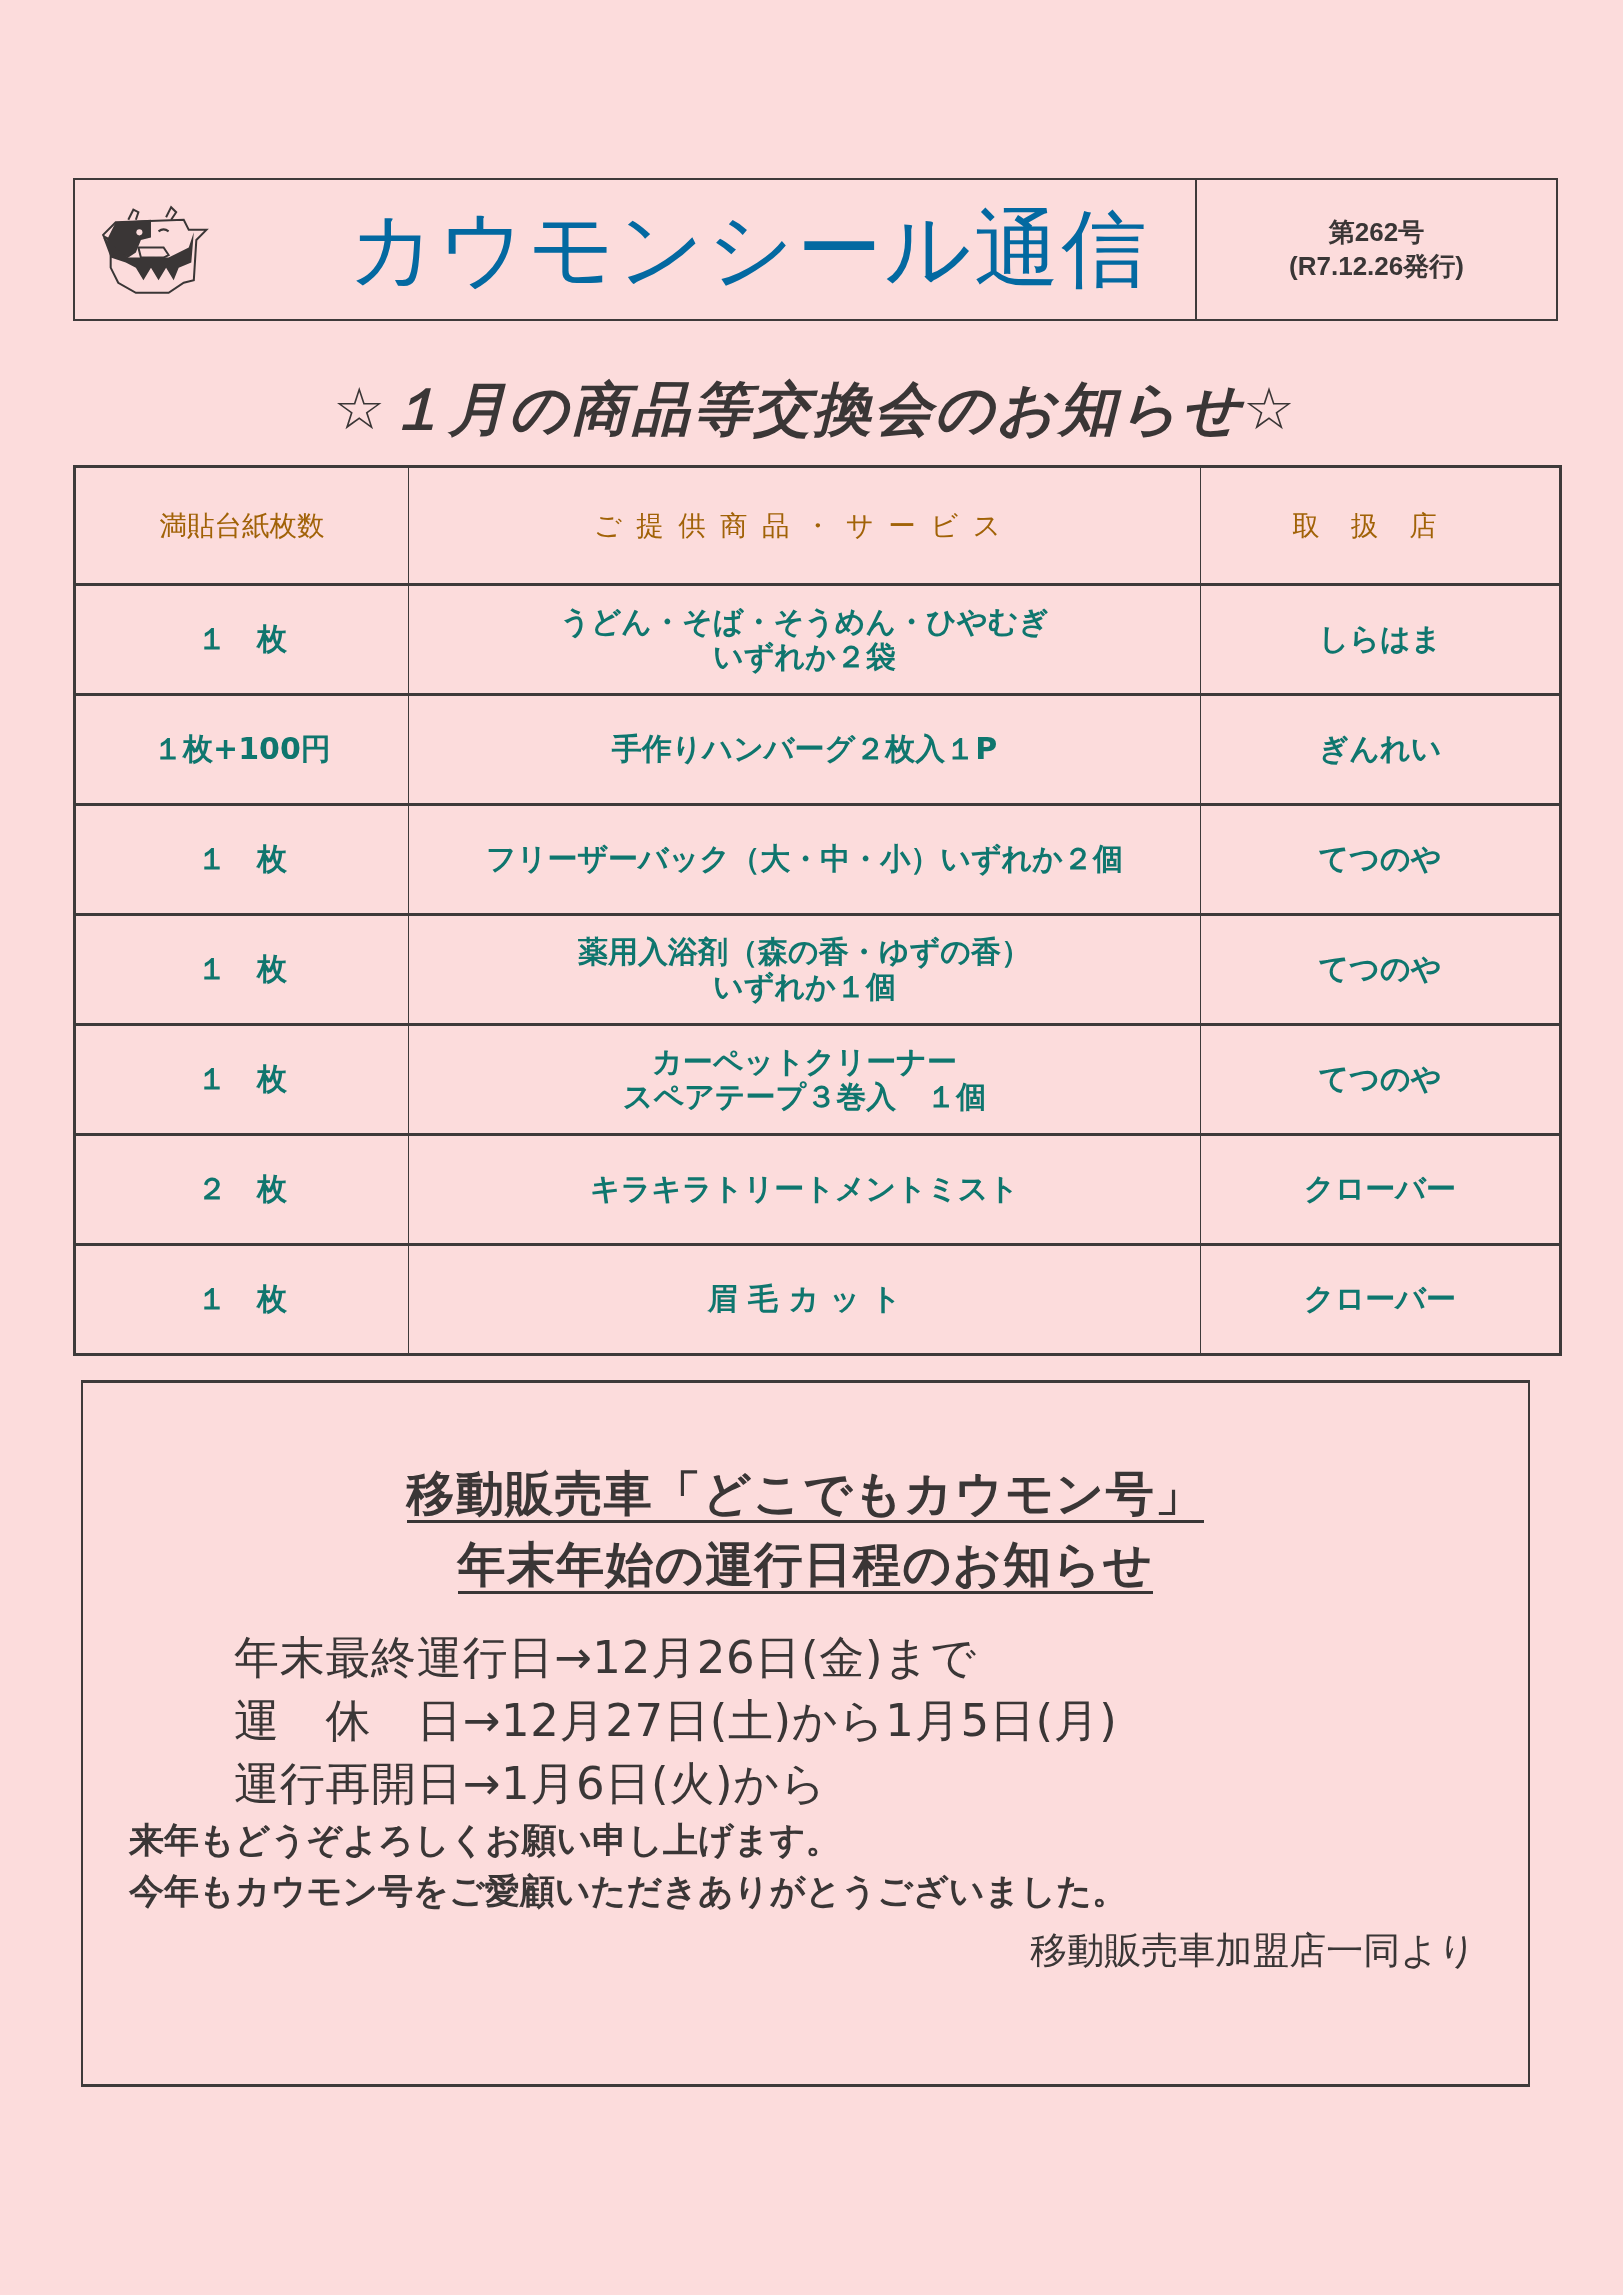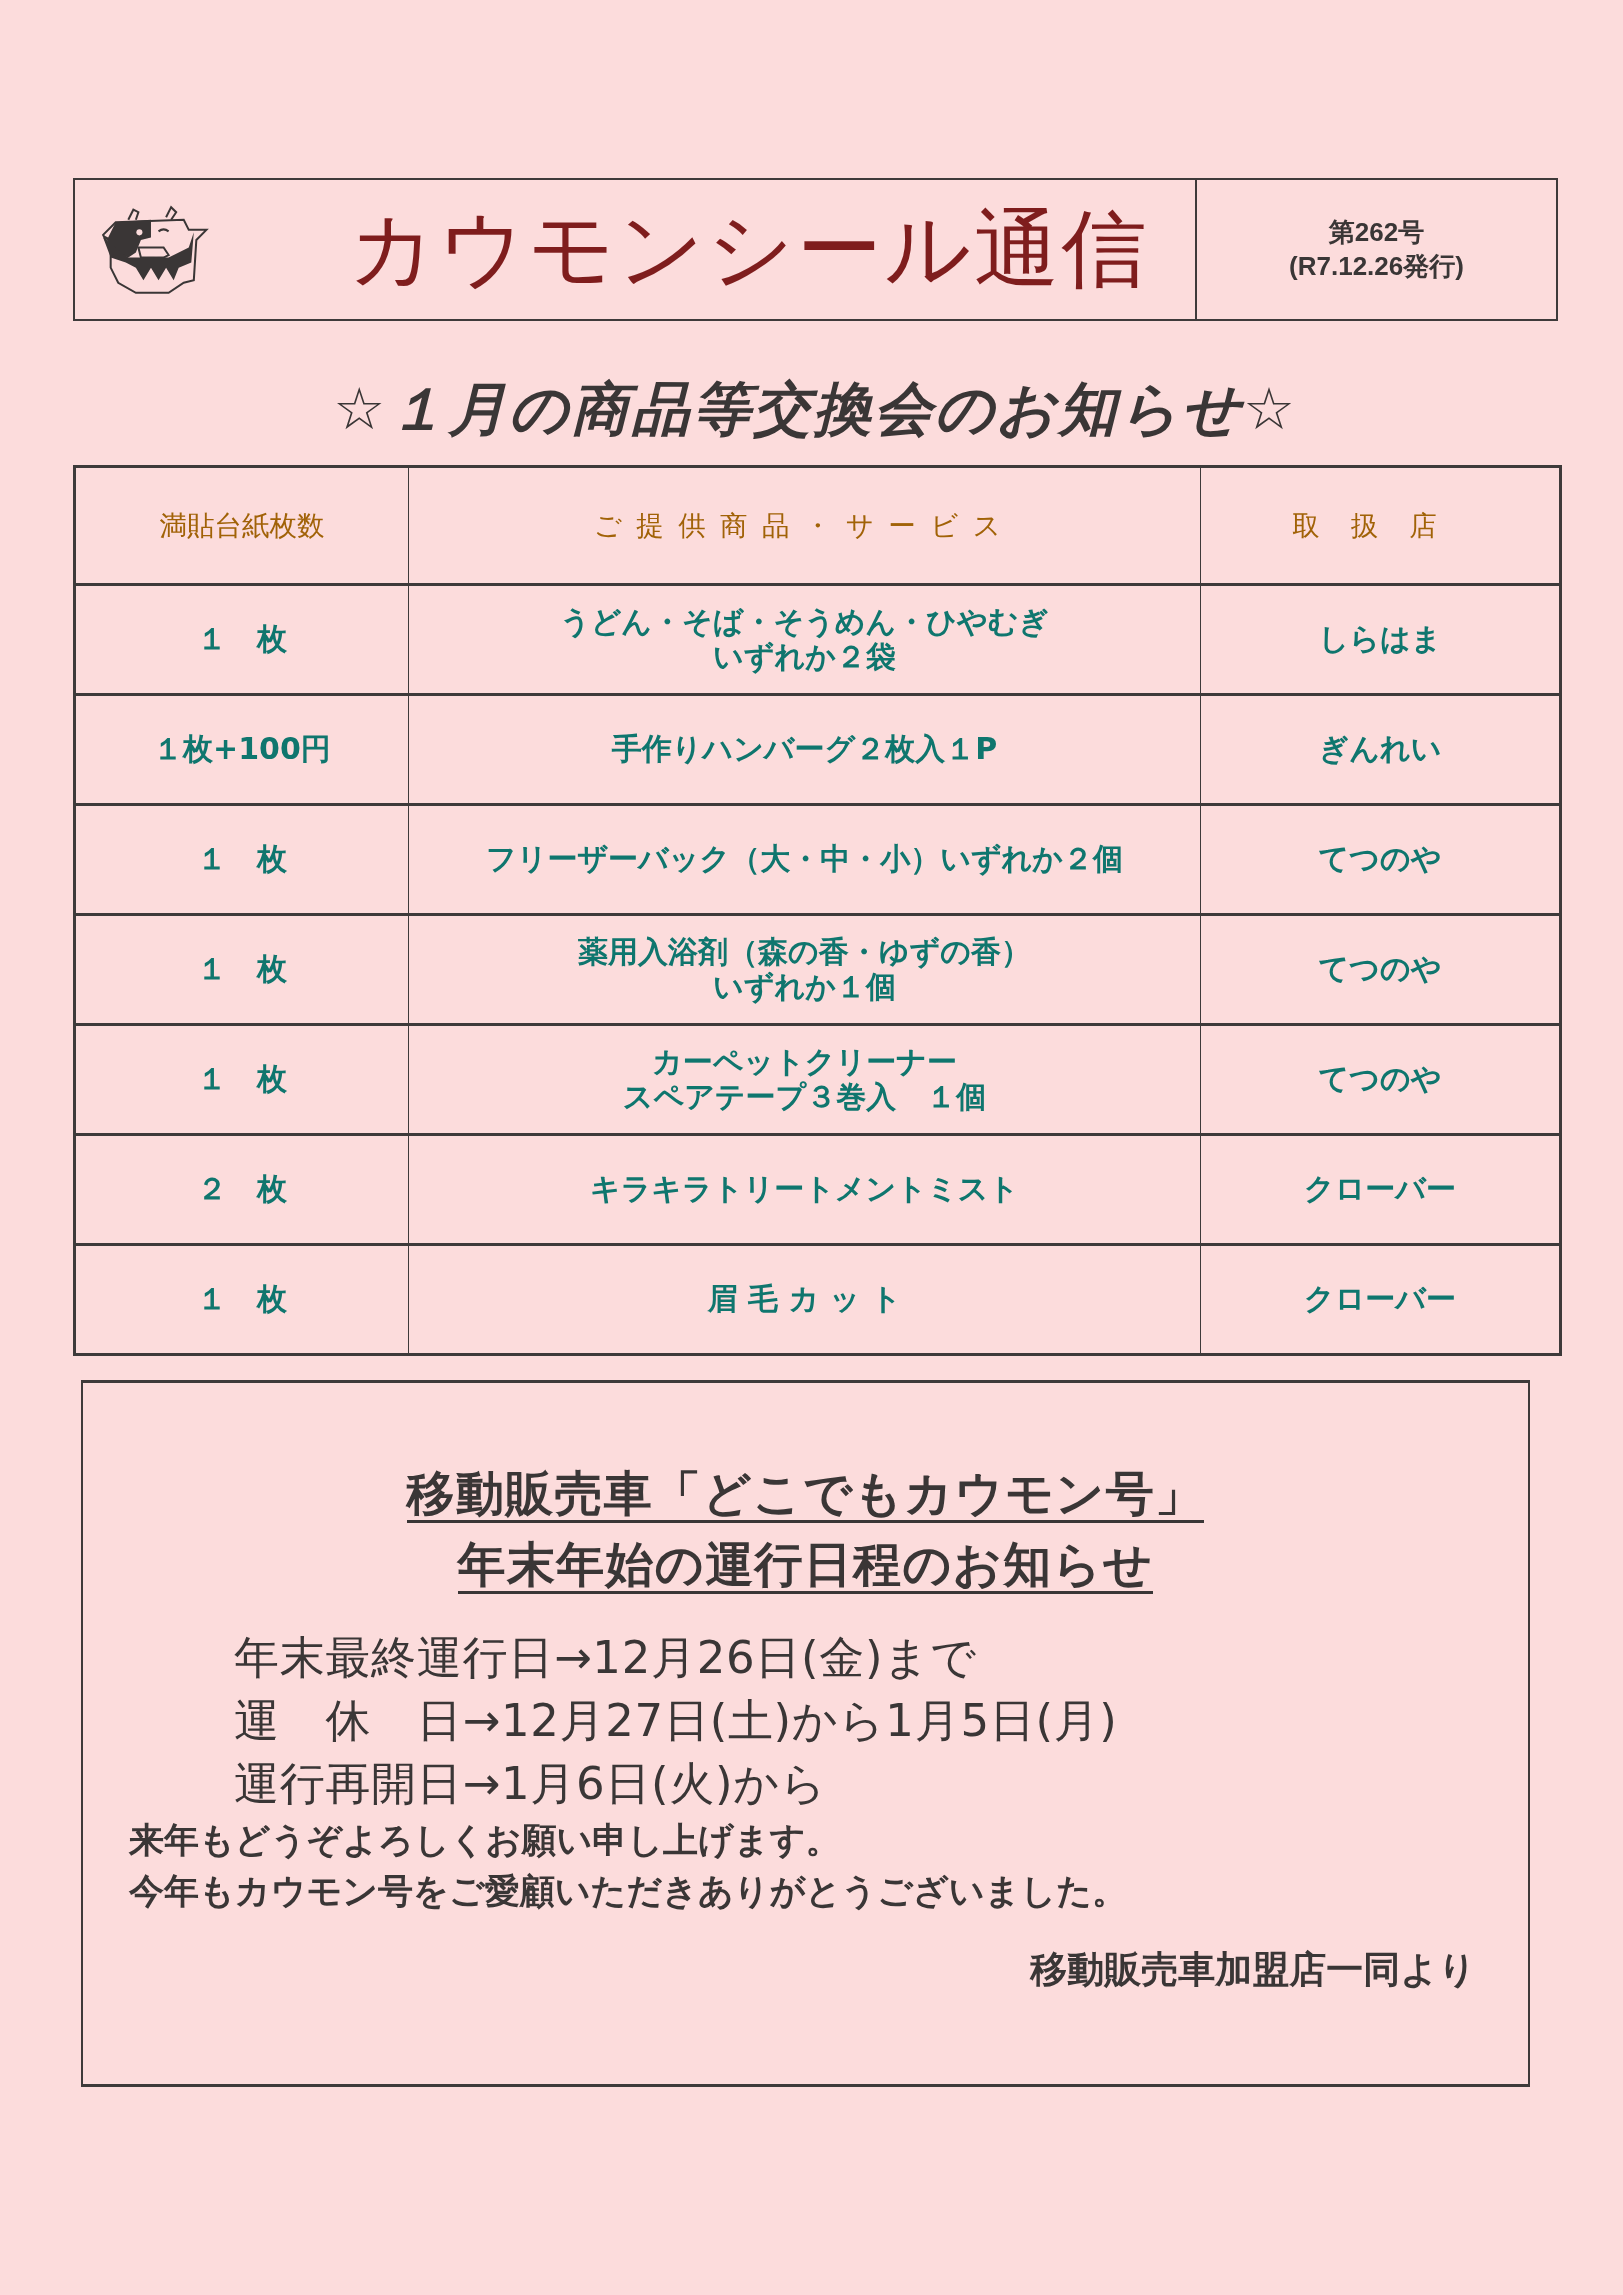--- a/index.html
+++ b/index.html
@@ -19,21 +19,21 @@
     border: 2.6px solid #3e3a3a;
   }
   .header-logo-cell {
     position: absolute; left: 0; top: 0; width: 157px; height: 100%;
     display: flex; align-items: center; justify-content: center;
   }
   .header-title {
     position: absolute; left: 157px; top: 0; width: 1034px; height: 100%;
     display: flex; align-items: center; justify-content: center;
     font-size: 85px; font-weight: normal; letter-spacing: 2.6px;
-    color: #7f1d1d;
+    color: #0369a1;
   }
   .header-issue-cell {
     position: absolute; right: 0; top: 0; width: 359px; height: 100%;
     border-left: 2px solid #3e3a3a;
     display: flex; flex-direction: column; align-items: center; justify-content: center;
     font-size: 26px; font-weight: bold; line-height: 1.3;
     font-family: "Liberation Sans", "DejaVu Sans", sans-serif;
   }
 
   
@@ -96,22 +96,22 @@
   .schedule {
     position: absolute; left: 125px; top: 243px;
     font-size: 45px; font-weight: normal; line-height: 63px; letter-spacing: 0.7px; margin-left: 26px;
   }
   .schedule-row { white-space: nowrap; }
   .closing {
     position: absolute; left: 46px; top: 432px;
     font-size: 35px; font-weight: bold; line-height: 51px;
   }
   .signature {
-    position: absolute; right: 52px; top: 562px;
-    font-size: 37px; font-weight: bold;
+    position: absolute; right: 52px; top: 543px;
+    font-size: 37px; font-weight: normal;
   }
 </style>
 </head>
 <body>
 
 <div class="abs header-box">
   <div class="header-logo-cell">
     <svg width="131" height="118" viewBox="0 0 260 230">
       <g fill="none" stroke="#3a3636" stroke-width="4">
         <path d="M80 55 L90 35 L100 40 L95 55"></path>

